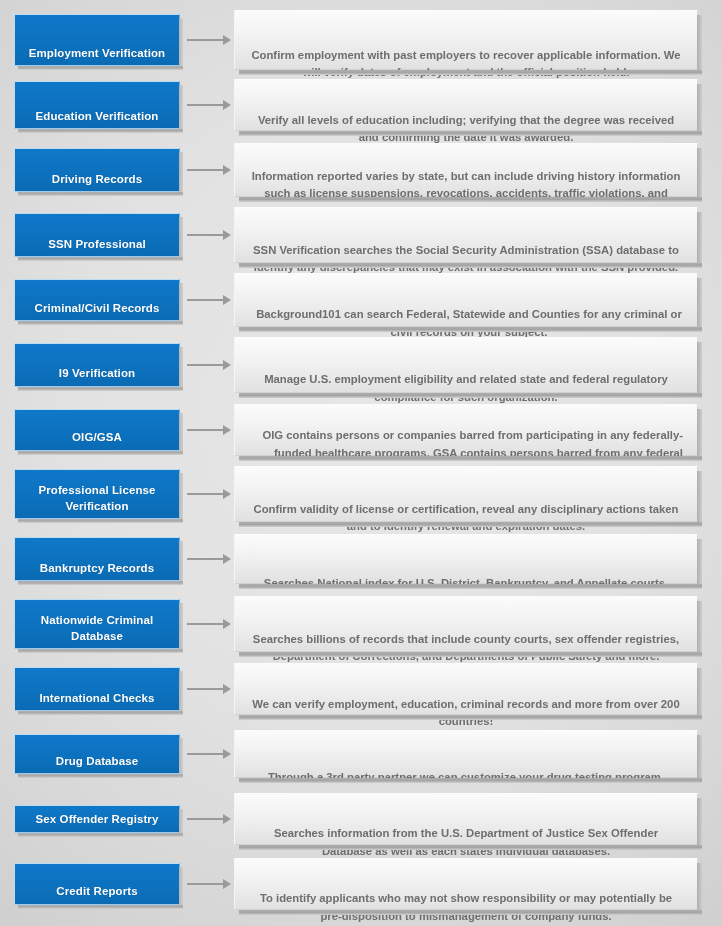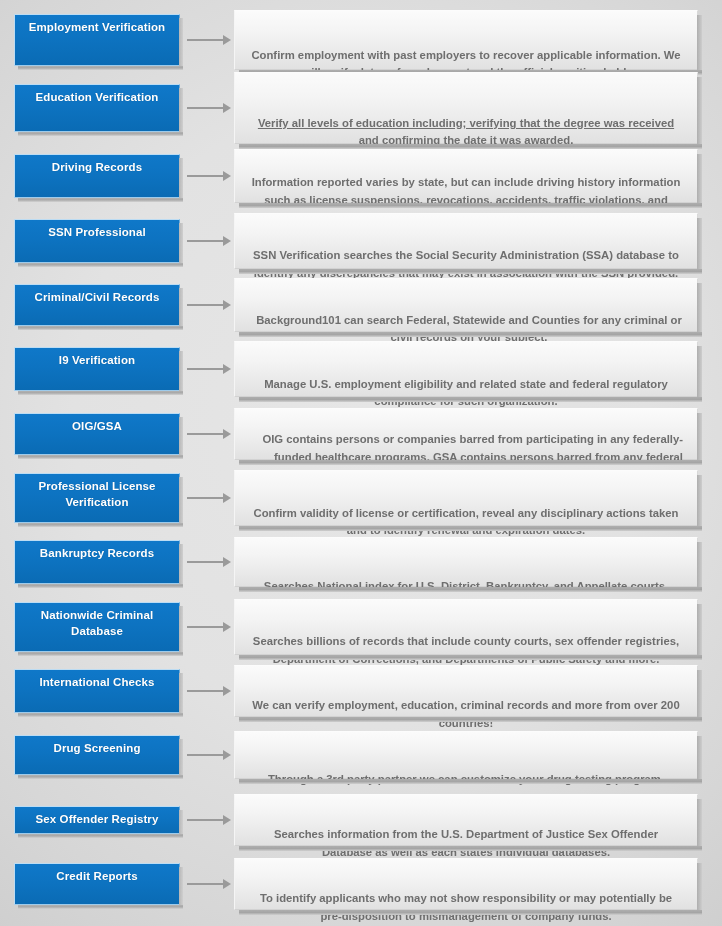--- a/index.html
+++ b/index.html
@@ -43,21 +43,21 @@
   .label-box {
     position: relative;
     box-sizing: border-box;
     width: 166px;
     background: linear-gradient(180deg, #0f78c9 0%, #0d73c1 45%, #0a6bb4 100%);
     border-top: 1px solid #bcdcf3;
     border-left: 1px solid #bcdcf3;
     border-right: 1px solid #6aa9da;
     border-bottom: 1px solid #9ecbeb;
     display: flex;
-    align-items: flex-start;
+    align-items: flex-end;
     justify-content: center;
     text-align: center;
     color: #ffffff;
     font-weight: bold;
     font-size: 11.5px;
     line-height: 1.42;
     letter-spacing: .1px;
     padding: 4px 6px;
     text-shadow: 0 0 1px rgba(0,0,0,.25);
   }
@@ -178,21 +178,21 @@
       <div class="label-wrap">
         <div class="label-box" style="height: 48px;">
           <span>Education  Verification</span>
         </div>
       </div>
       <div class="arrow">
         <span class="shaft"></span>
         <span class="head"></span>
       </div>
       <div class="desc-wrap">
-        <div class="desc-box" style="height: 72px; text-decoration: underline;">
+        <div class="desc-box" style="height: 52px;">
           <span class="desc-text">Verify all levels of education including;  verifying that the degree was received and confirming the date it was awarded.</span>
         </div>
       </div>
     </div>
     <div class="row" style="flex: 1 1 0px;">
       <div class="label-wrap">
         <div class="label-box" style="height: 44px;">
           <span>Driving Records</span>
         </div>
       </div>
@@ -330,21 +330,21 @@
       </div>
       <div class="desc-wrap">
         <div class="desc-box" style="height: 52px;">
           <span class="desc-text">We can verify employment, education, criminal records and more from over 200 countries!</span>
         </div>
       </div>
     </div>
     <div class="row" style="flex: 1 1 0px;">
       <div class="label-wrap">
         <div class="label-box" style="height: 40px;">
-          <span>Drug Screening</span>
+          <span>Drug Database</span>
         </div>
       </div>
       <div class="arrow">
         <span class="shaft"></span>
         <span class="head"></span>
       </div>
       <div class="desc-wrap">
         <div class="desc-box" style="height: 48px;">
           <span class="desc-text">Through a 3rd party partner we can customize your drug testing program.</span>
         </div>

